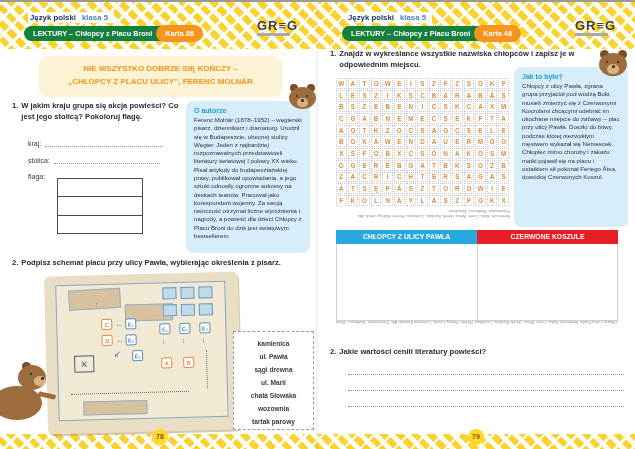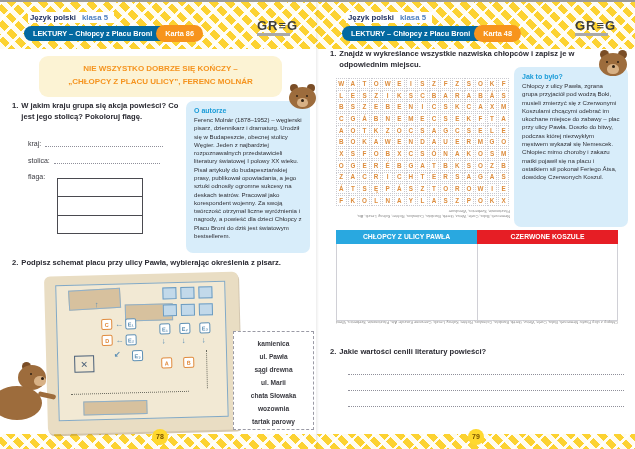--- a/index.html
+++ b/index.html
@@ -13,21 +13,21 @@
   .top-strip{position:absolute;left:0;top:0;width:635px;height:47px;}
   .bottom-strip{position:absolute;left:0;top:432px;width:635px;height:17px;}
   .gutter{position:absolute;left:316px;top:0;width:3px;height:449px;
           background:linear-gradient(90deg,rgba(0,0,0,.07),rgba(0,0,0,0));}
 
   
   .subject-row{position:absolute;top:10px;display:inline-flex;gap:6px;background:#fff;
                padding:1px 6px 1px 2px;font-size:7.8px;white-space:nowrap;}
   .subject{font-weight:bold;color:#1b2c5e;}
   .grade{color:#4d7fc0;font-weight:bold;}
-  .lektury-bar{position:absolute;top:24px;height:15px;width:176px;background:#0369a1;border-radius:9px;}
+  .lektury-bar{position:absolute;top:24px;height:15px;width:176px;background:#15803d;border-radius:9px;}
   .lektury-label{display:block;padding-left:9px;font-size:7.3px;font-weight:bold;color:#fff;
                  line-height:15px;white-space:nowrap;}
   .karta-pill{position:absolute;right:-3px;top:-1px;height:17px;background:#f7941d;border-radius:9px;
               padding:0 9px;font-size:7.3px;font-weight:bold;color:#fff;line-height:17px;white-space:nowrap;}
   .logo{position:absolute;top:17px;font-size:13px;font-weight:bold;color:#3d3d3c;letter-spacing:1px;line-height:13px;}
   .logo-sub{width:33px;height:3px;background:#a9a9a9;margin-top:1px;}
 
   
   .title-box{position:absolute;left:39px;top:54px;width:243px;height:41px;background:#fcf3d4;border-radius:9px;
              text-align:center;padding-top:7px;box-sizing:border-box;}

